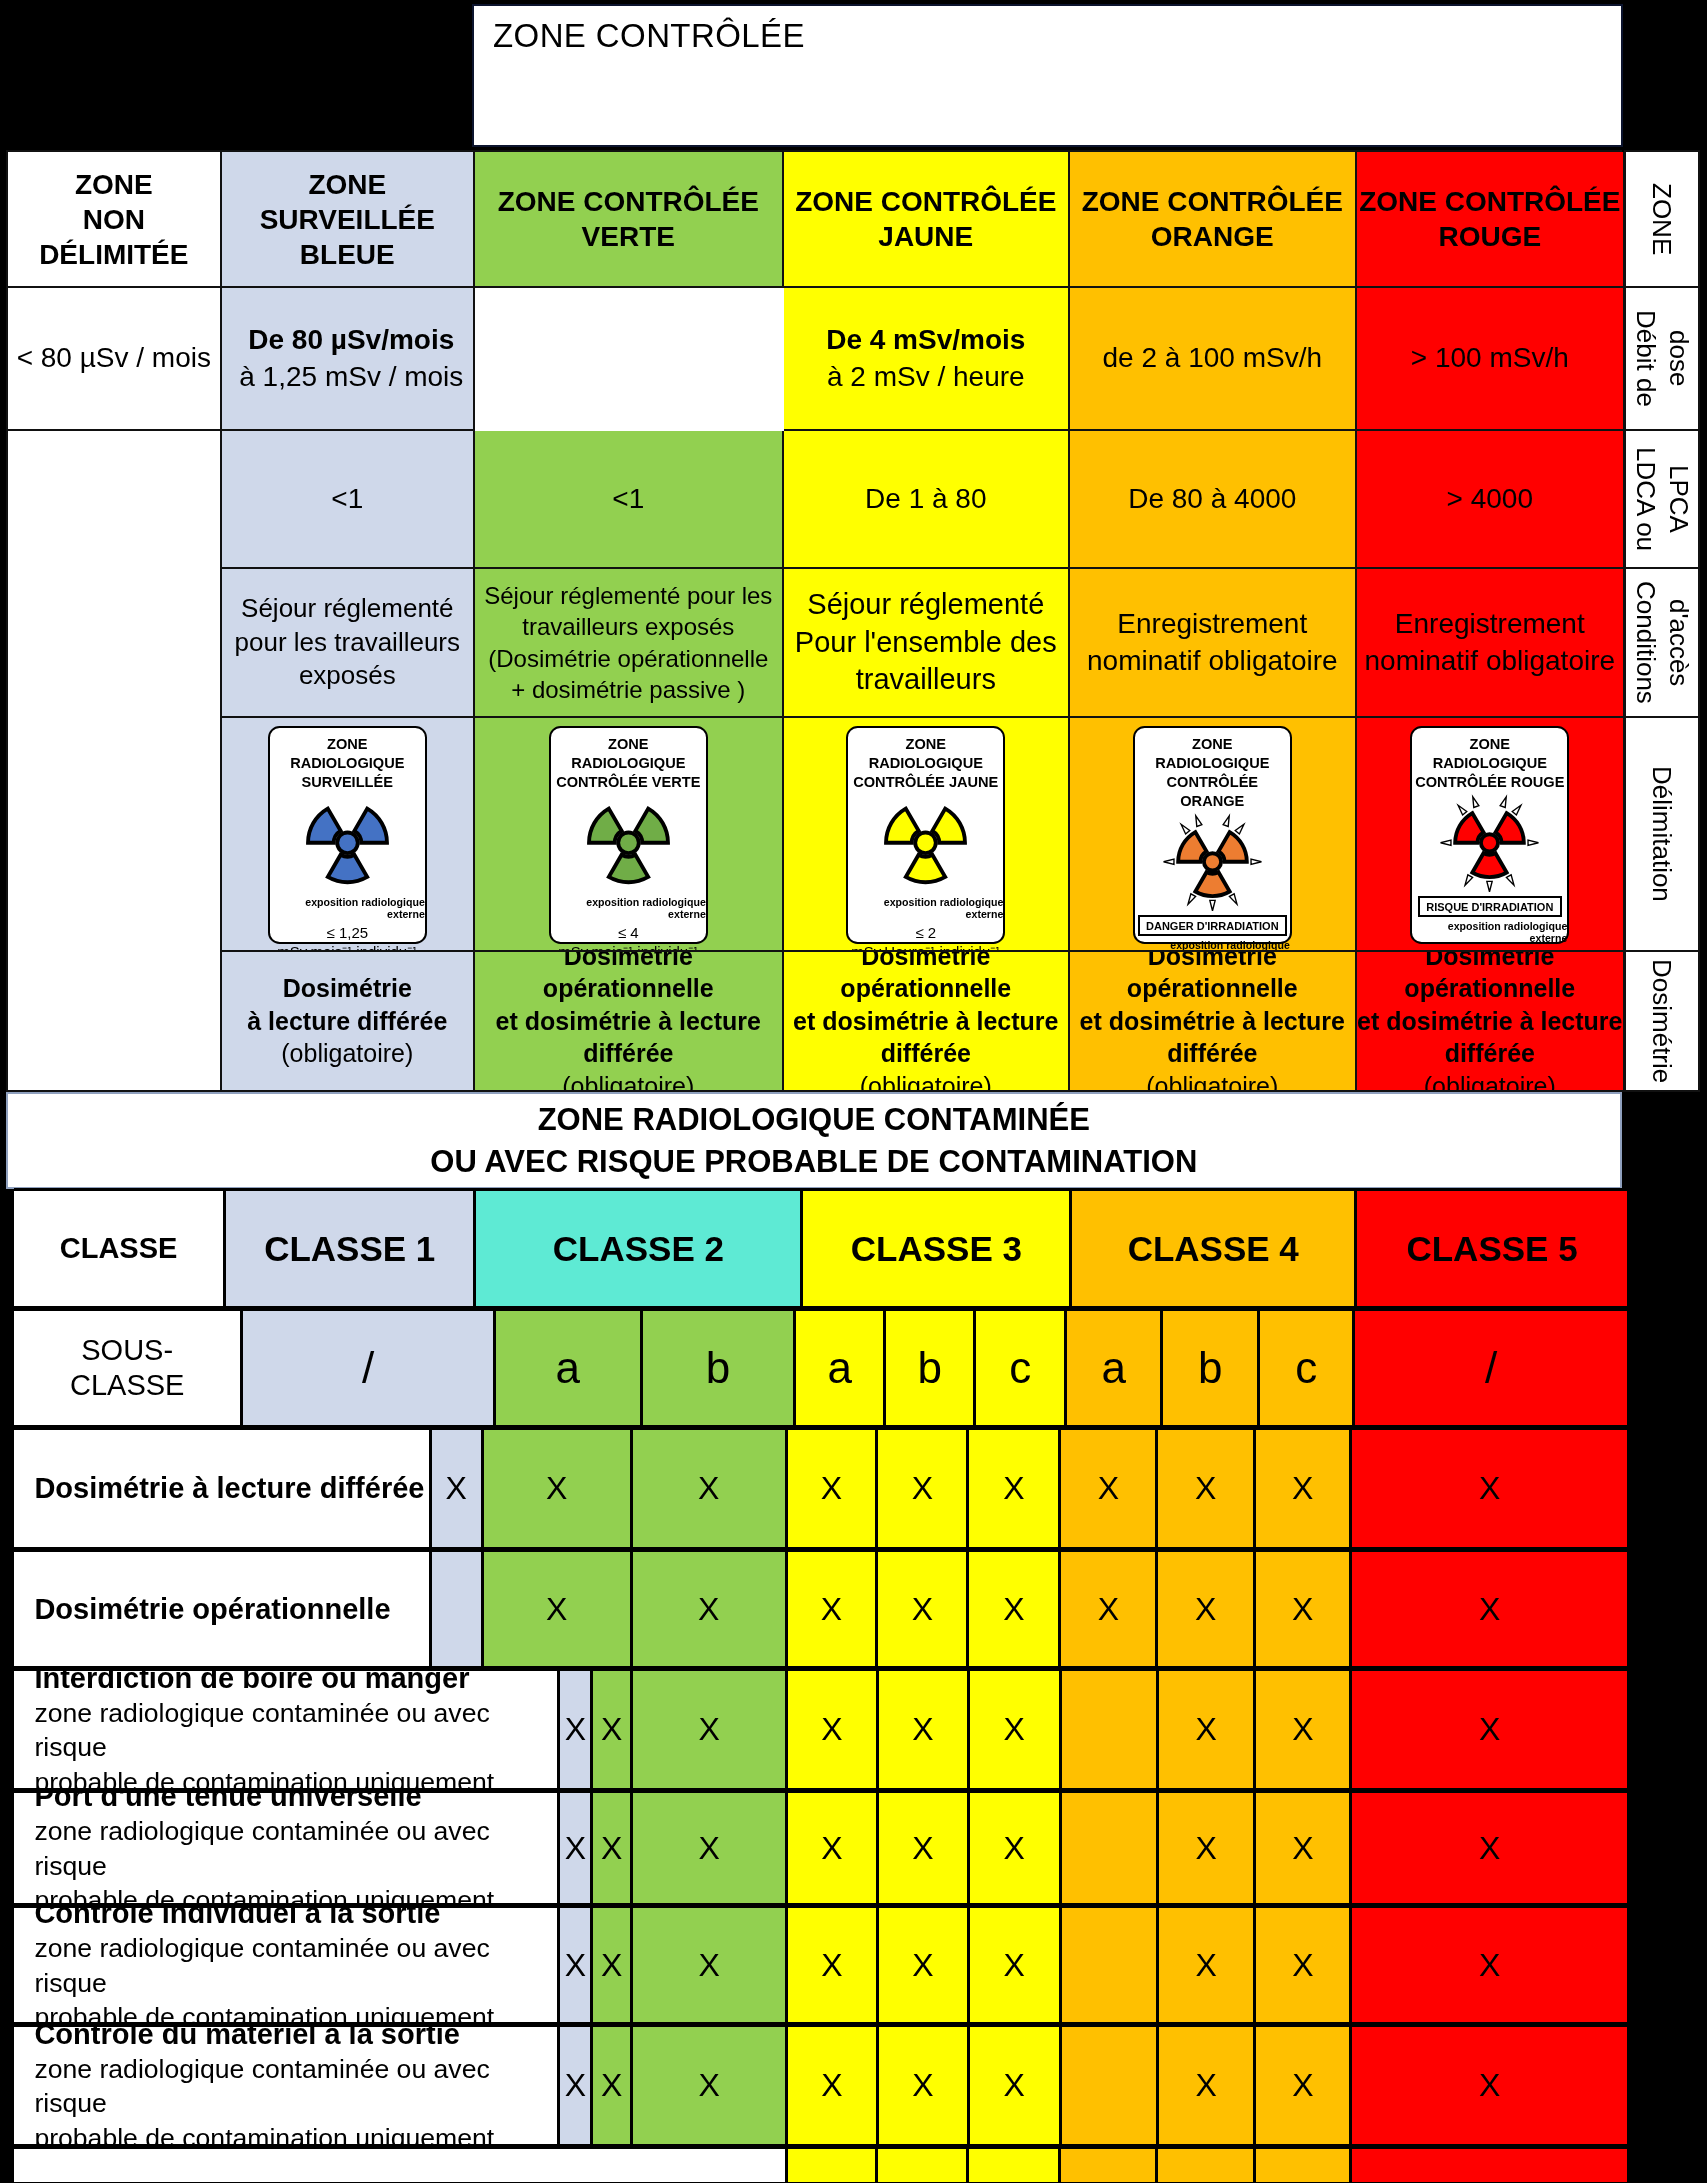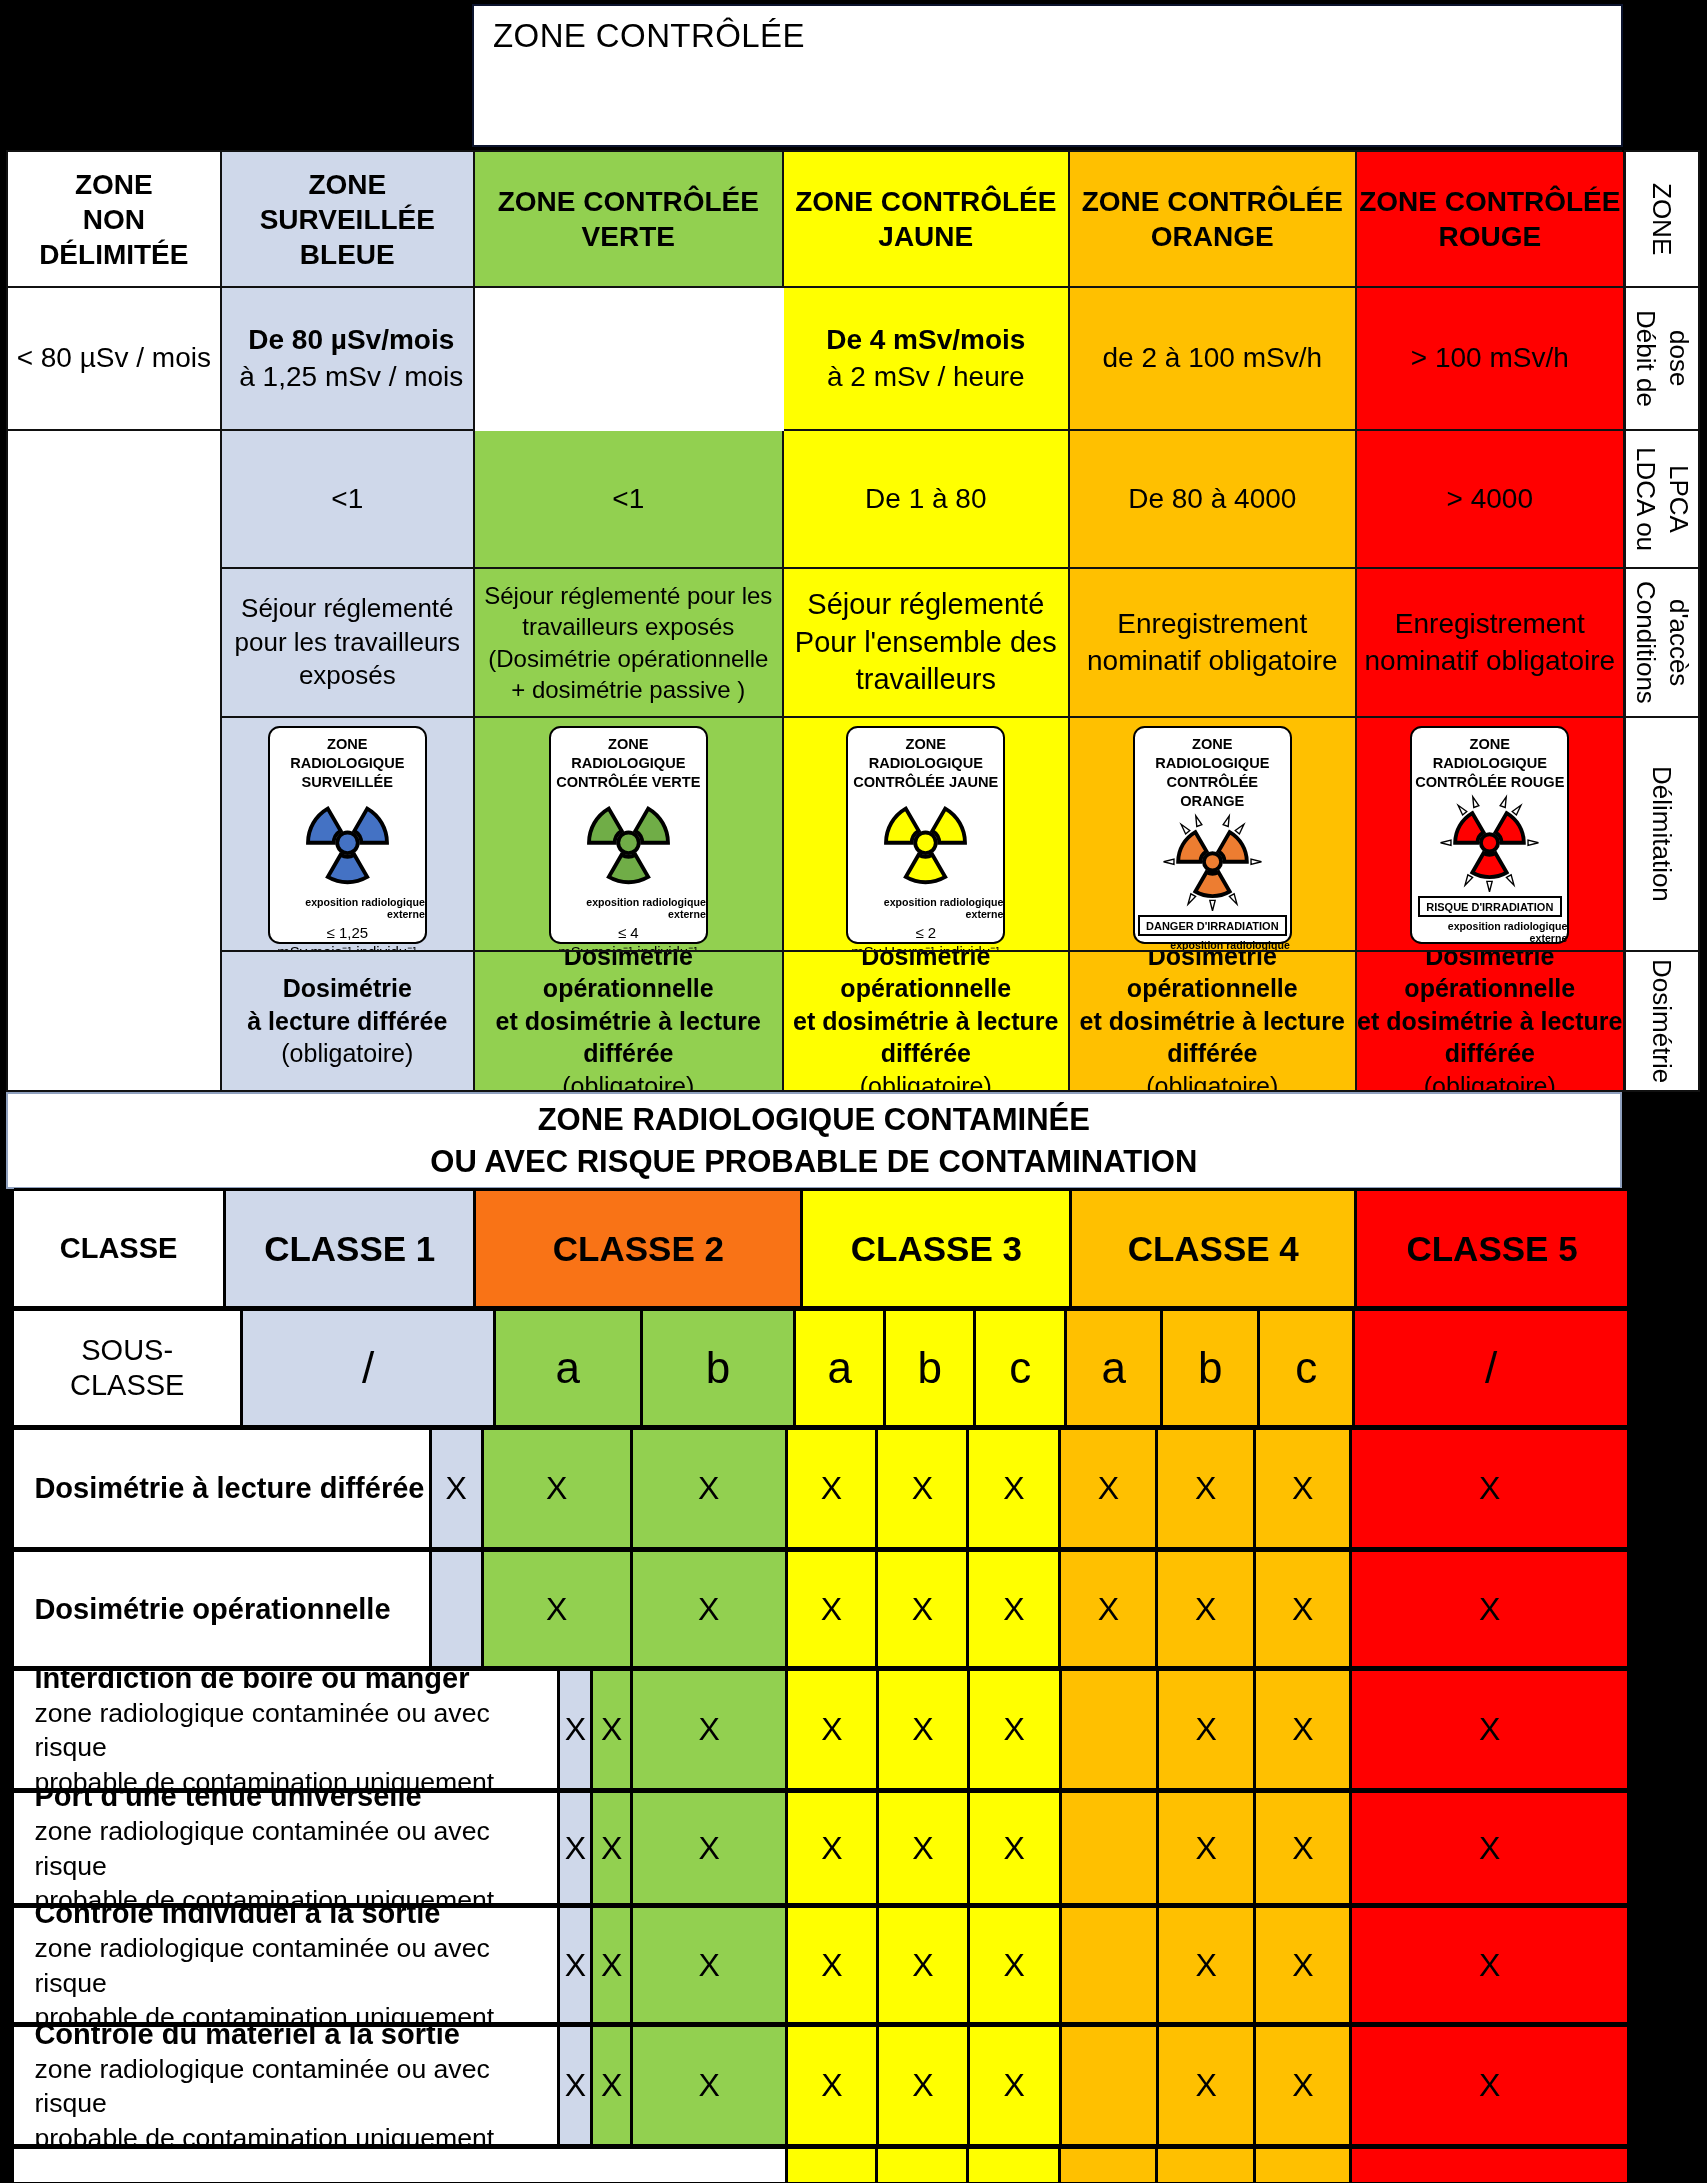--- a/index.html
+++ b/index.html
@@ -292,21 +292,21 @@
 
 <div class="banner">
   <div>ZONE RADIOLOGIQUE CONTAMINÉE</div>
   <div>OU AVEC RISQUE PROBABLE DE CONTAMINATION</div>
 </div>
 
 <div class="btable">
   <div class="brow" style="height:123px;border-top:3.6px solid #000">
     <div class="bcell classelbl" style="width:213px;background:#fff">CLASSE</div>
     <div class="bcell classehdr" style="width: 255px; background: rgb(207, 216, 234);">CLASSE 1</div>
-    <div class="bcell classehdr" style="width: 333px; background: #f97316;">CLASSE 2</div>
+    <div class="bcell classehdr" style="width: 333px; background: #5eead4;">CLASSE 2</div>
     <div class="bcell classehdr" style="width: 274px; background: rgb(255, 255, 0);">CLASSE 3</div>
     <div class="bcell classehdr" style="width: 290px; background: rgb(255, 192, 0);">CLASSE 4</div>
     <div class="bcell classehdr" style="width: 278px; background: rgb(255, 0, 0);">CLASSE 5</div>
   </div>
   <div class="brow" style="height:119px">
     <div class="bcell souslbl pre" style="width:229px;background:#fff">SOUS-
 CLASSE</div>
     <div class="bcell sousletter" style="width: 255px; background: rgb(207, 216, 234);">/</div>
     <div class="bcell sousletter" style="width: 149px; background: rgb(146, 208, 80);">a</div>
     <div class="bcell sousletter" style="width: 155px; background: rgb(146, 208, 80);">b</div>

